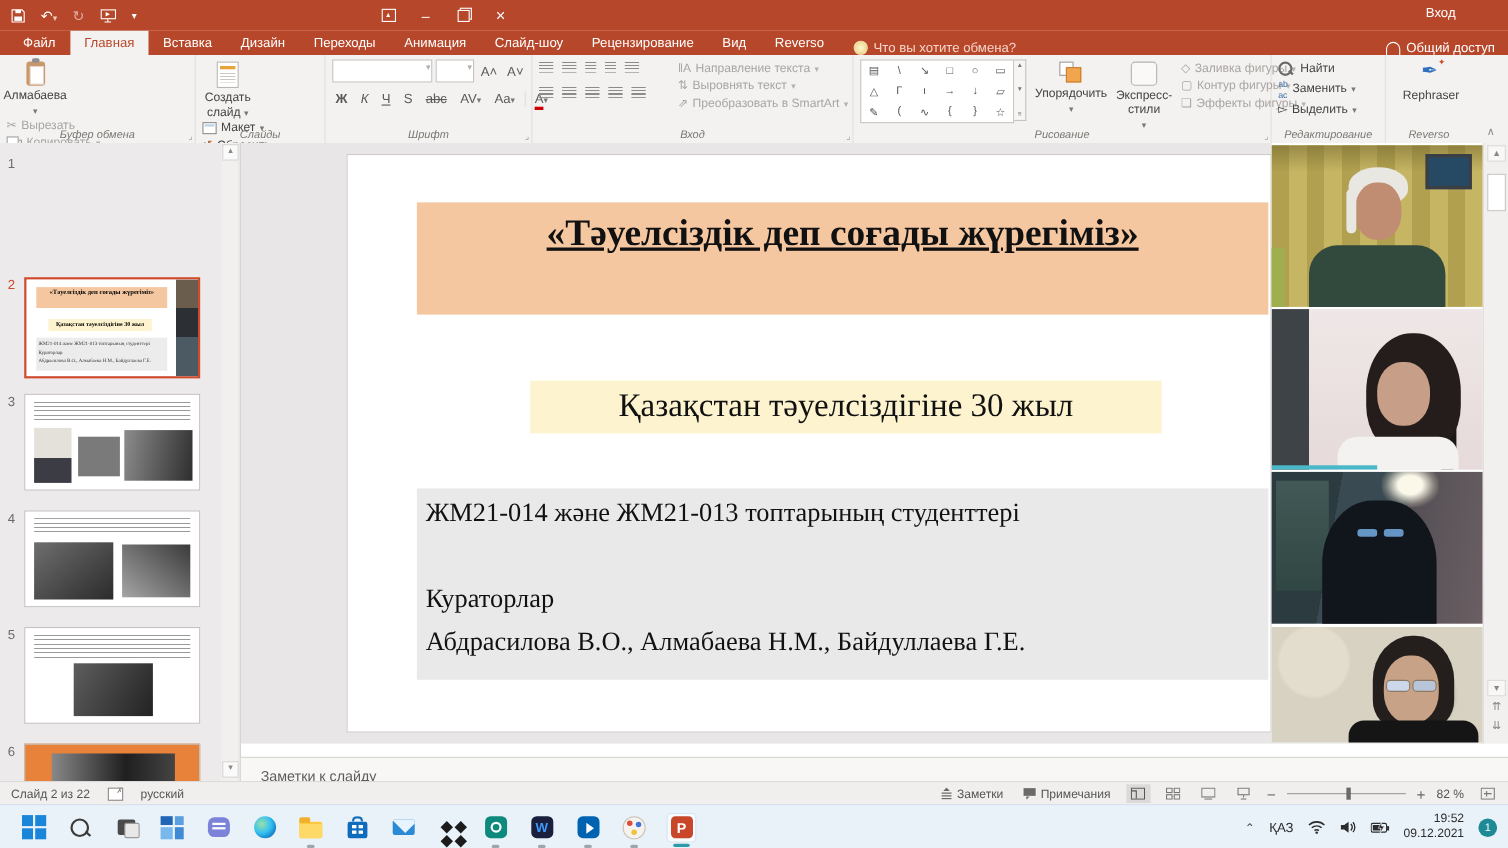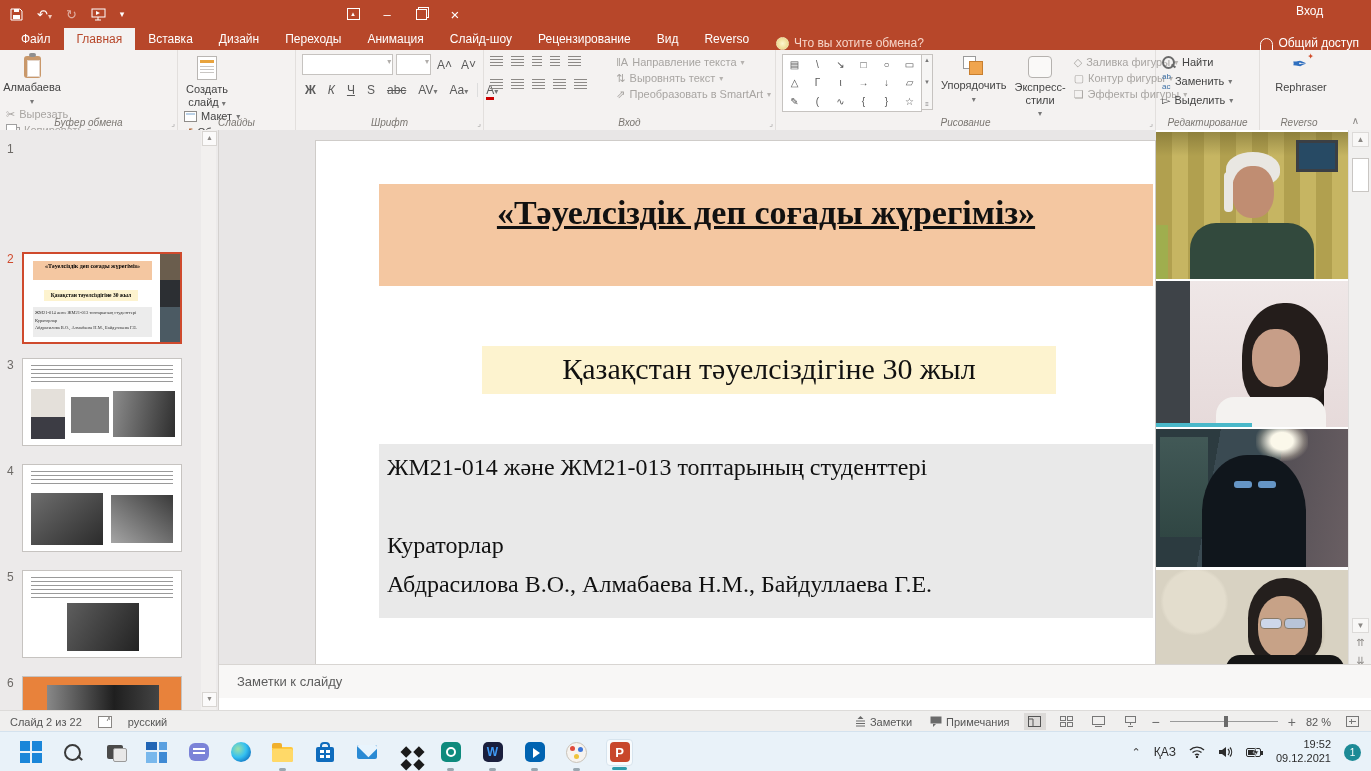--- a/index.html
+++ b/index.html
@@ -163,21 +163,21 @@
   .f4 .gr{position:absolute;left:128px;top:48px;width:20px;height:9px;background:#b8c4d8;border-radius:4px;border:1px solid #8a7a66;}
   .f4 .top{position:absolute;left:70px;bottom:-6px;width:118px;height:26px;background:#151515;border-radius:14px 14px 0 0;}
 
   
   .vscroll{position:absolute;left:1348px;top:130px;width:23px;height:546px;background:#f1f0ef;border-left:1px solid #e0dedd;}
   .vs-btn{position:absolute;left:3px;width:17px;height:15px;background:#f8f7f6;border:1px solid #dcdad8;color:#8a8784;
     font-size:8px;text-align:center;line-height:14px;box-sizing:border-box;}
   .vs-thumb{position:absolute;left:3px;top:28px;width:17px;height:34px;background:#fff;border:1px solid #c9c6c3;box-sizing:border-box;}
 
   
-  .notesbar{position:absolute;left:219px;top:664px;width:1152px;height:34px;background:#f8f7f6;border-top:1px solid #d8d5d2;
+  .notesbar{position:absolute;left:219px;top:688px;width:1152px;height:34px;background:#f8f7f6;border-top:1px solid #d8d5d2;
     font-size:13px;color:#5c5c5c;display:flex;align-items:center;padding-left:18px;box-sizing:border-box;}
   .statusbar{position:absolute;left:0;top:710px;width:1371px;height:21px;background:#f0efee;border-top:1px solid #dddbd9;
     font-size:11px;color:#565656;display:flex;align-items:center;}
   .sb-left{display:flex;align-items:center;gap:16px;padding-left:10px;}
   .i-book{width:12px;height:10px;border:1px solid #8a8784;position:relative;background:#fff;}
   .i-book:before{content:"✗";position:absolute;right:-1px;top:-2px;font-size:7px;color:#8a8784;}
   .sb-right{margin-left:auto;display:flex;align-items:center;gap:10px;padding-right:8px;}
   .sb-btn{display:flex;align-items:center;gap:4px;padding:2px 4px;}
   .view-ic{width:22px;height:17px;display:flex;align-items:center;justify-content:center;}
   .view-ic.on{background:#dcdad8;}

